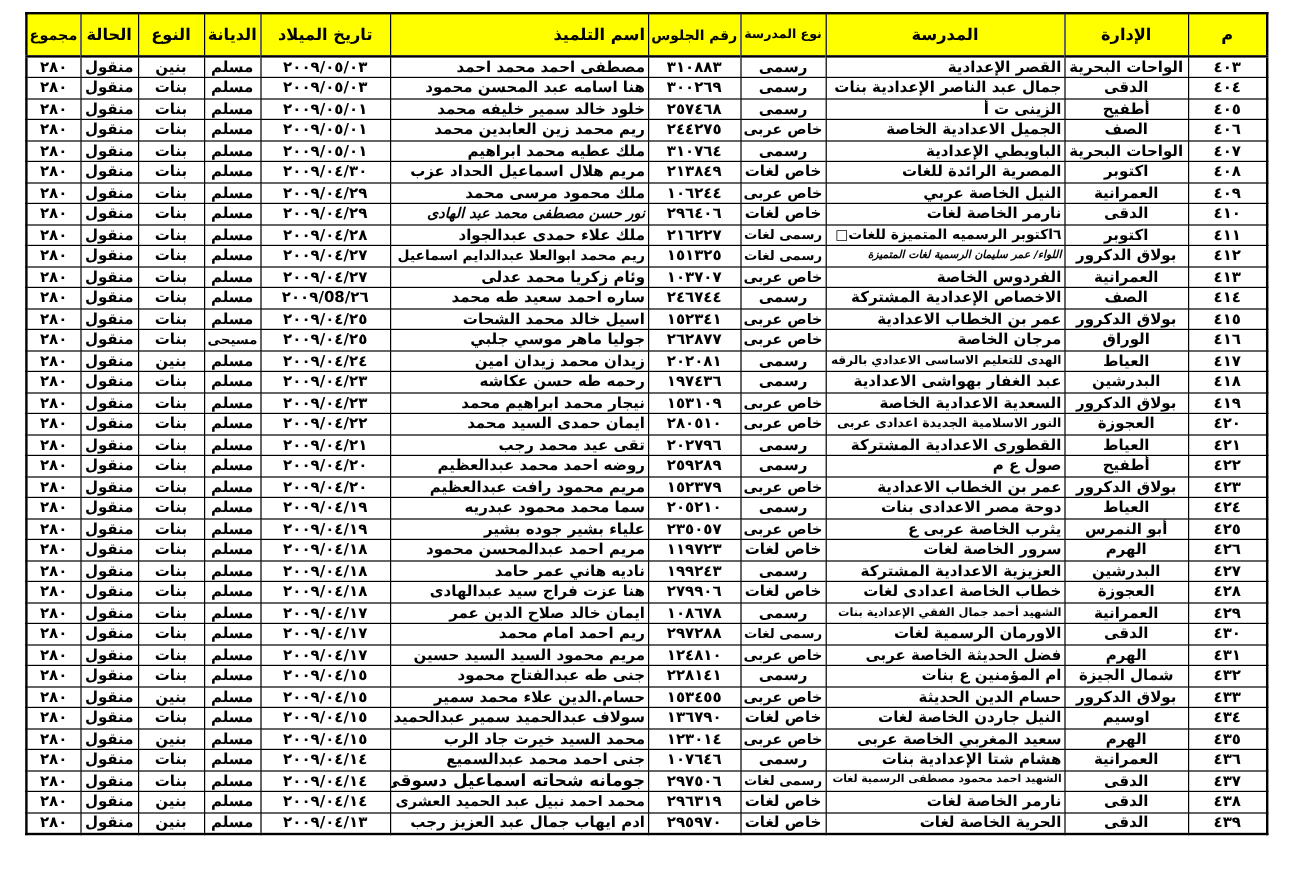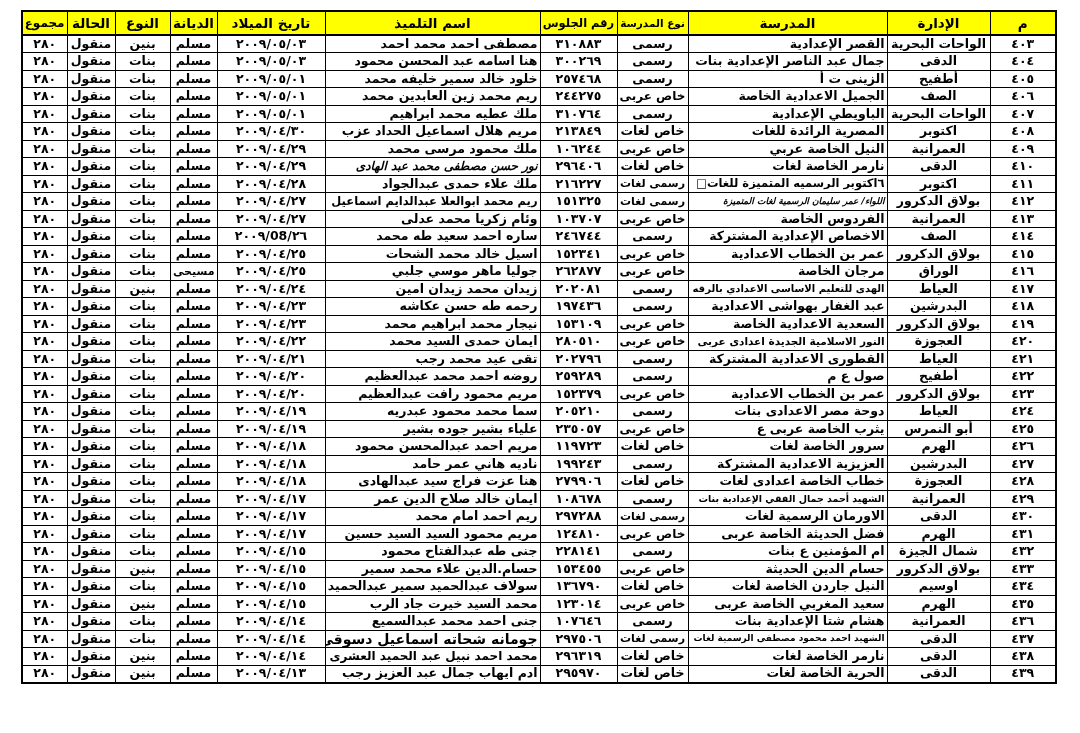--- a/index.html
+++ b/index.html
@@ -26,21 +26,21 @@
     font-weight: bold;
     color: #000;
     white-space: nowrap;
     overflow: hidden;
     vertical-align: middle;
     text-align: center;
     padding: 0 2px;
   }
   thead th {
     background: #FFFF00;
-    height: 24px;
+    height: 36px;
     font-size: 13.5px;
     border-bottom: 2px solid #000;
   }
   tbody td {
     height: 17.5px;
     font-size: 12.5px;
     line-height: 1;
     background: #FFFFFF;
   }
   
@@ -74,21 +74,21 @@
       <col class="col-status">
       <col class="col-total">
     </colgroup>
     <thead>
       <tr>
         <th class="col-serial">م</th>
         <th class="col-administration">الإدارة</th>
         <th class="col-school" style="text-align:center;">المدرسة</th>
         <th class="col-school_type" style="font-size: 10.5px;">نوع المدرسة</th>
         <th class="col-seat_number" style="letter-spacing: 0px; direction: rtl; font-size: 11.5px;">رقم الجلوس</th>
-        <th class="col-student_name" style="text-align:center;">اسم التلميذ</th>
+        <th class="col-student_name" style="text-align:right;">اسم التلميذ</th>
         <th class="col-birth_date" style="letter-spacing:0; direction:rtl;">تاريخ الميلاد</th>
         <th class="col-religion">الديانة</th>
         <th class="col-gender">النوع</th>
         <th class="col-status">الحالة</th>
         <th class="col-total" style="font-size: 12px;">مجموع</th>
       </tr>
     </thead>
     <tbody>
         <tr>
           <td class="col-serial">٤٠٣</td>

